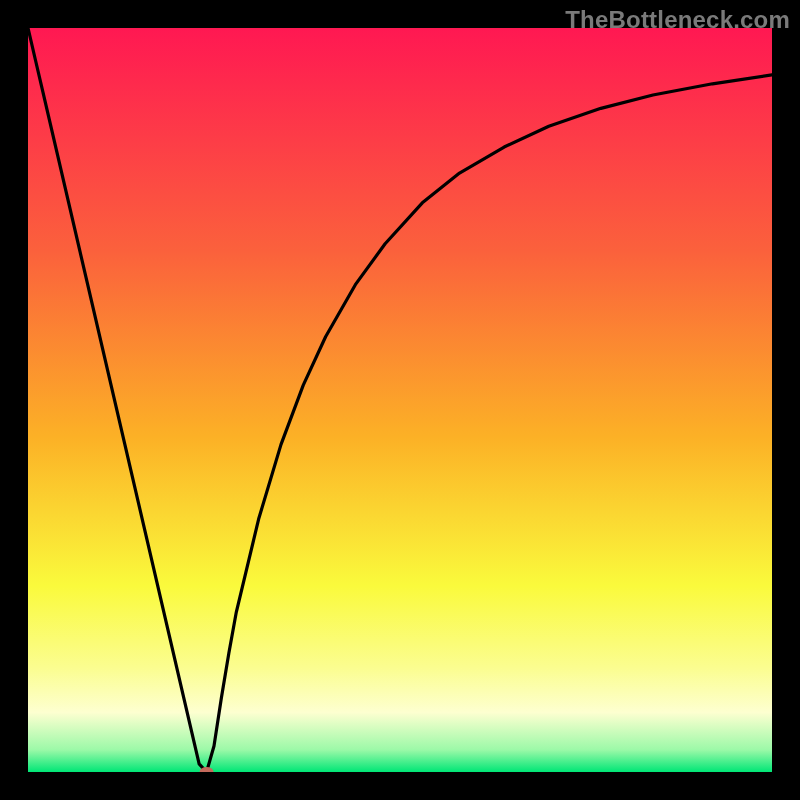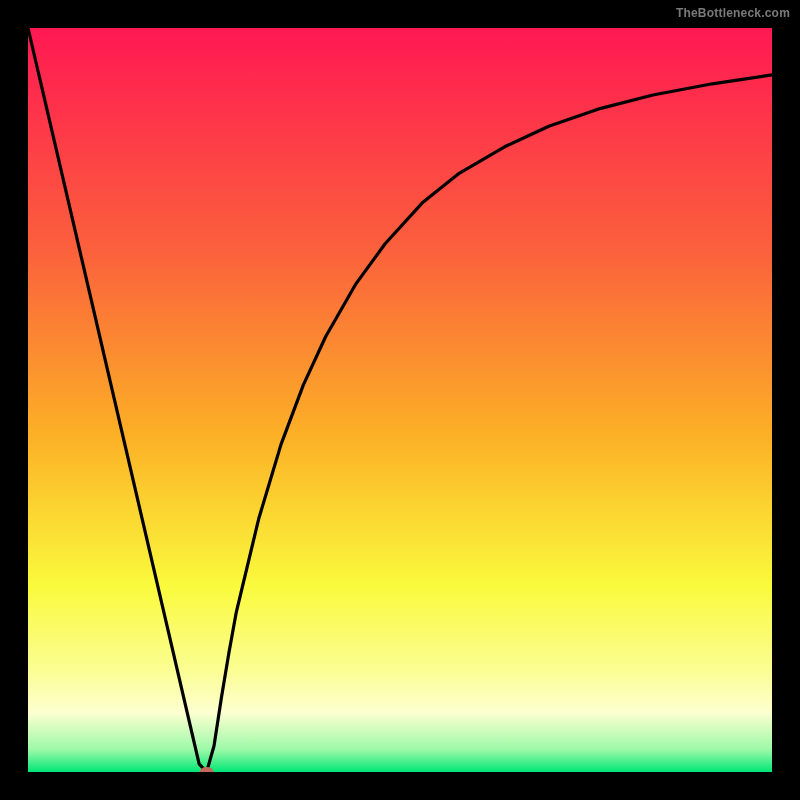--- a/index.html
+++ b/index.html
@@ -36,21 +36,21 @@
     left: 0;
     top: 0;
     width: 100%;
     height: 100%;
   }
   .watermark {
     position: absolute;
     top: 6px;
     right: 10px;
     font-family: Arial, Helvetica, sans-serif;
-    font-size: 12px;
+    font-size: 24px;
     font-weight: 600;
     color: #7a7a7a;
     letter-spacing: 0.2px;
   }
 </style>
 </head>
 <body>
 
 <div class="container">
 

